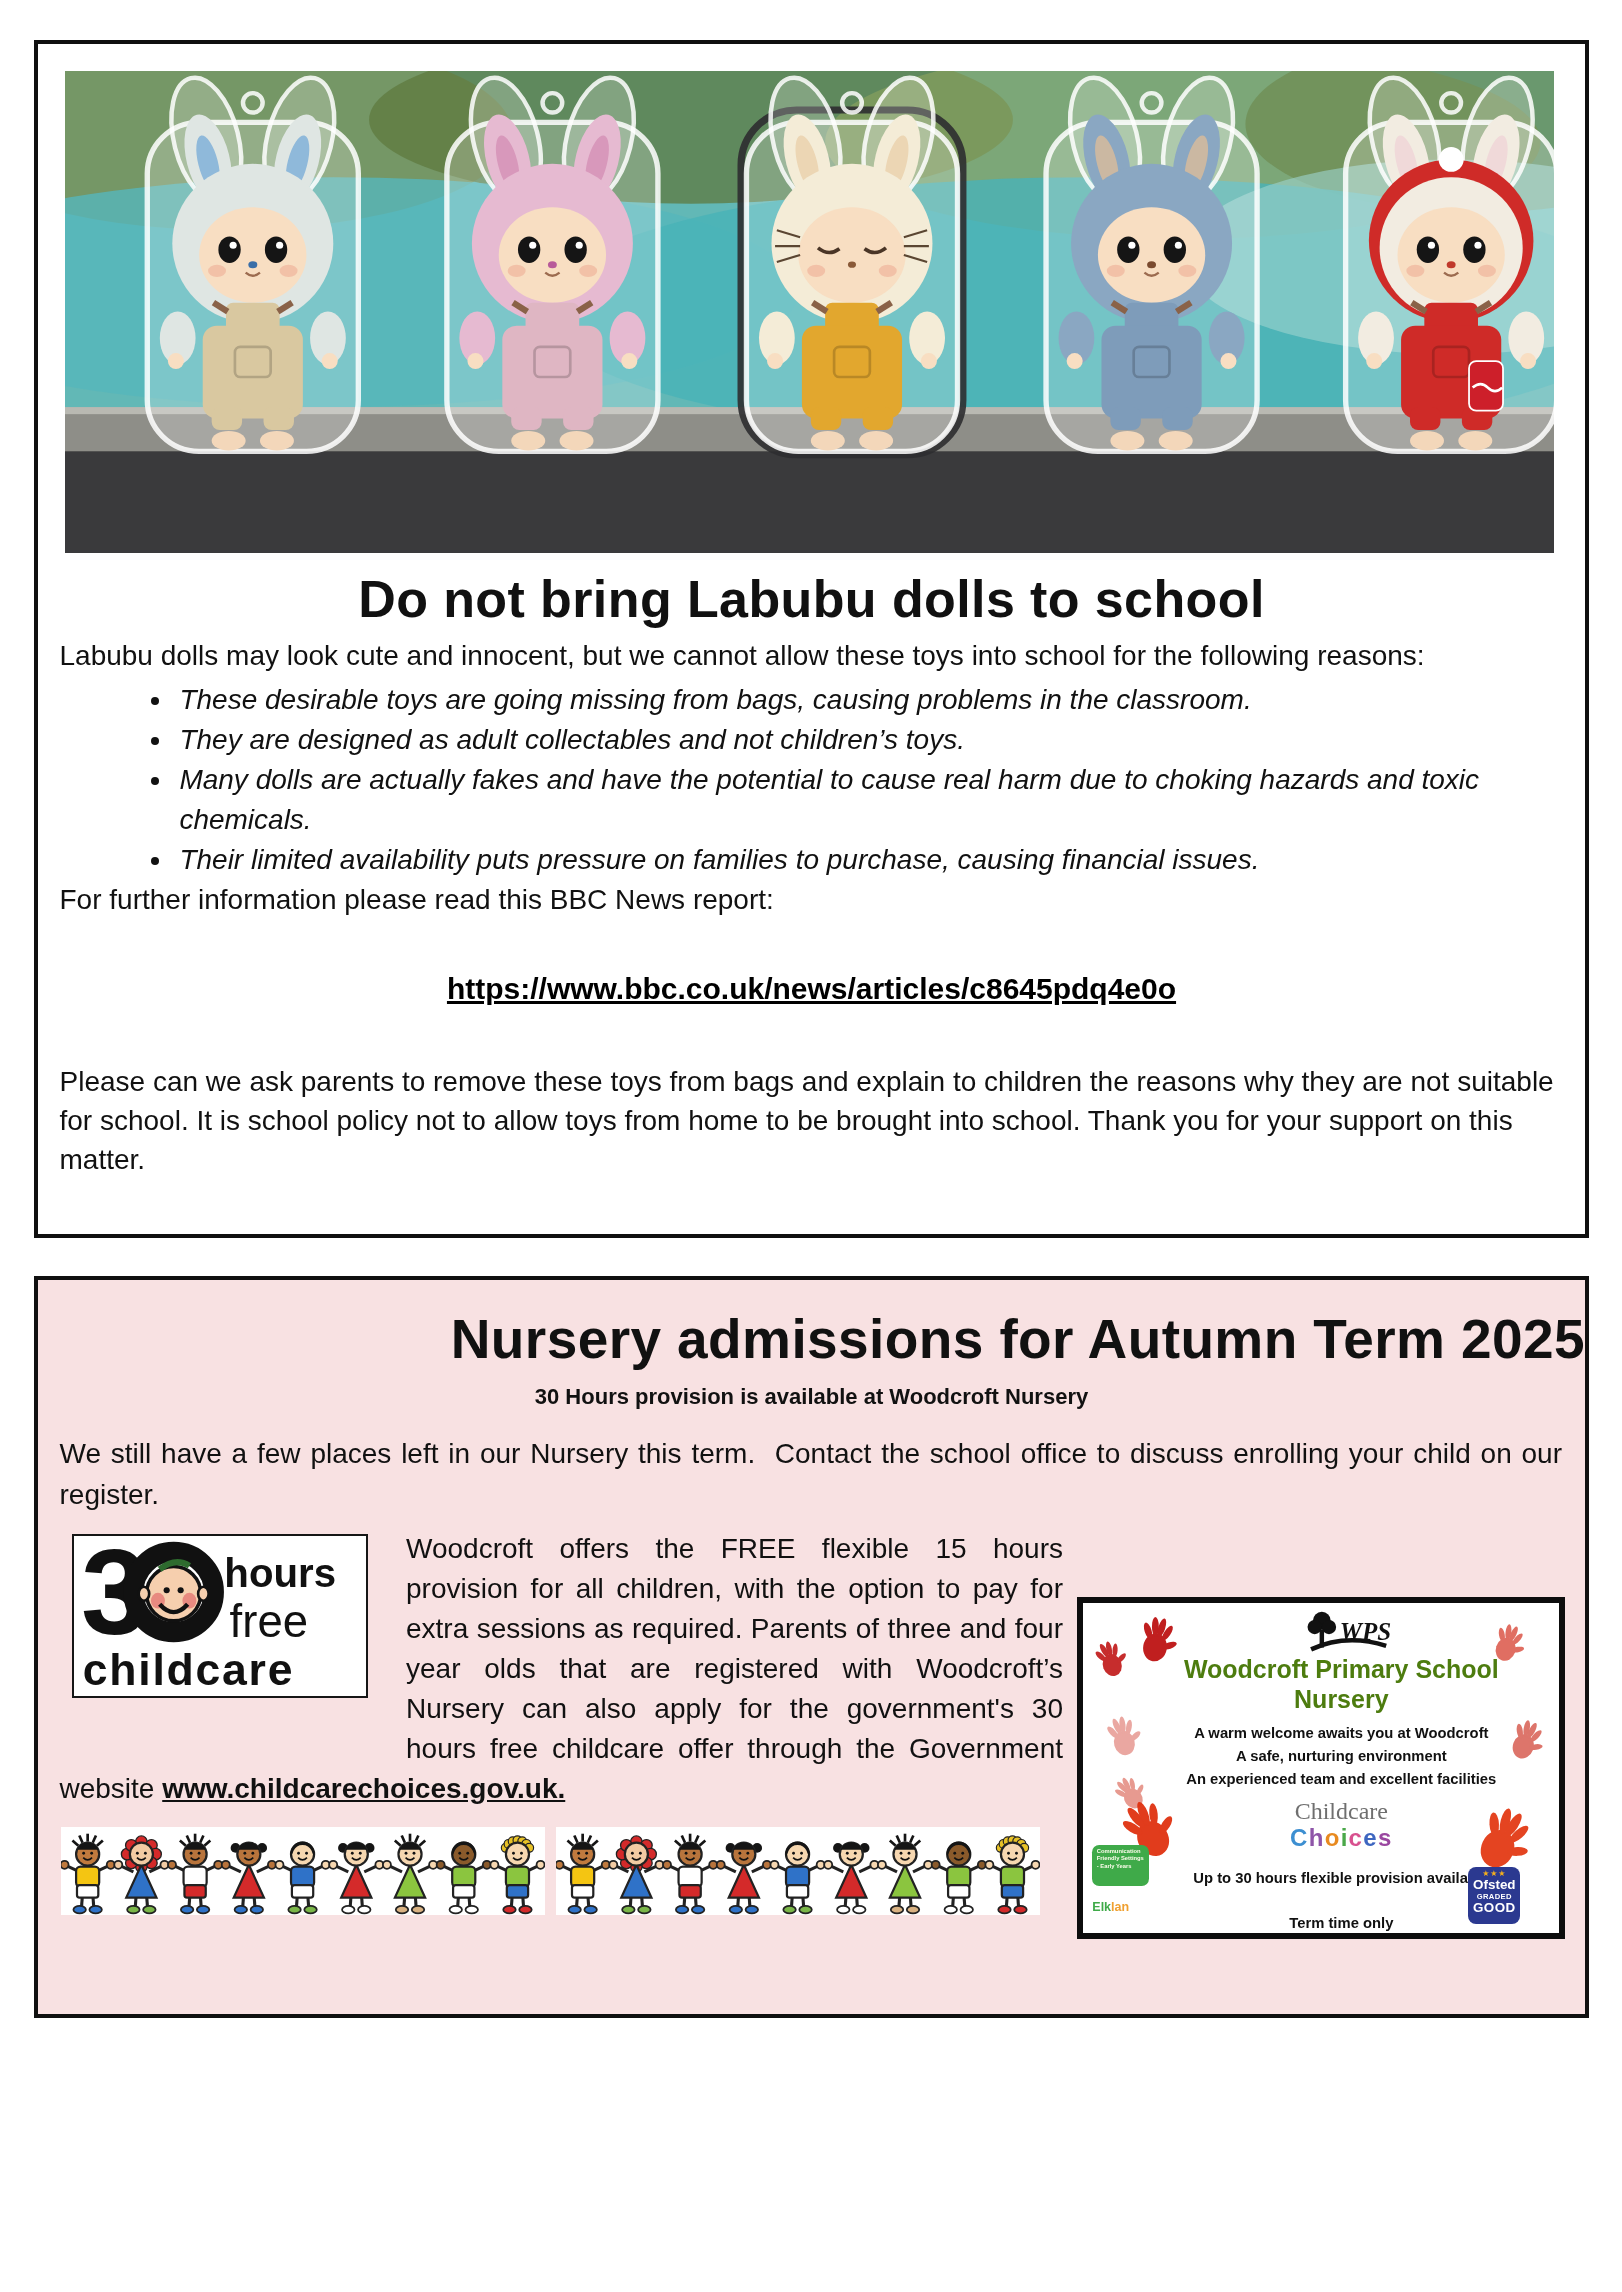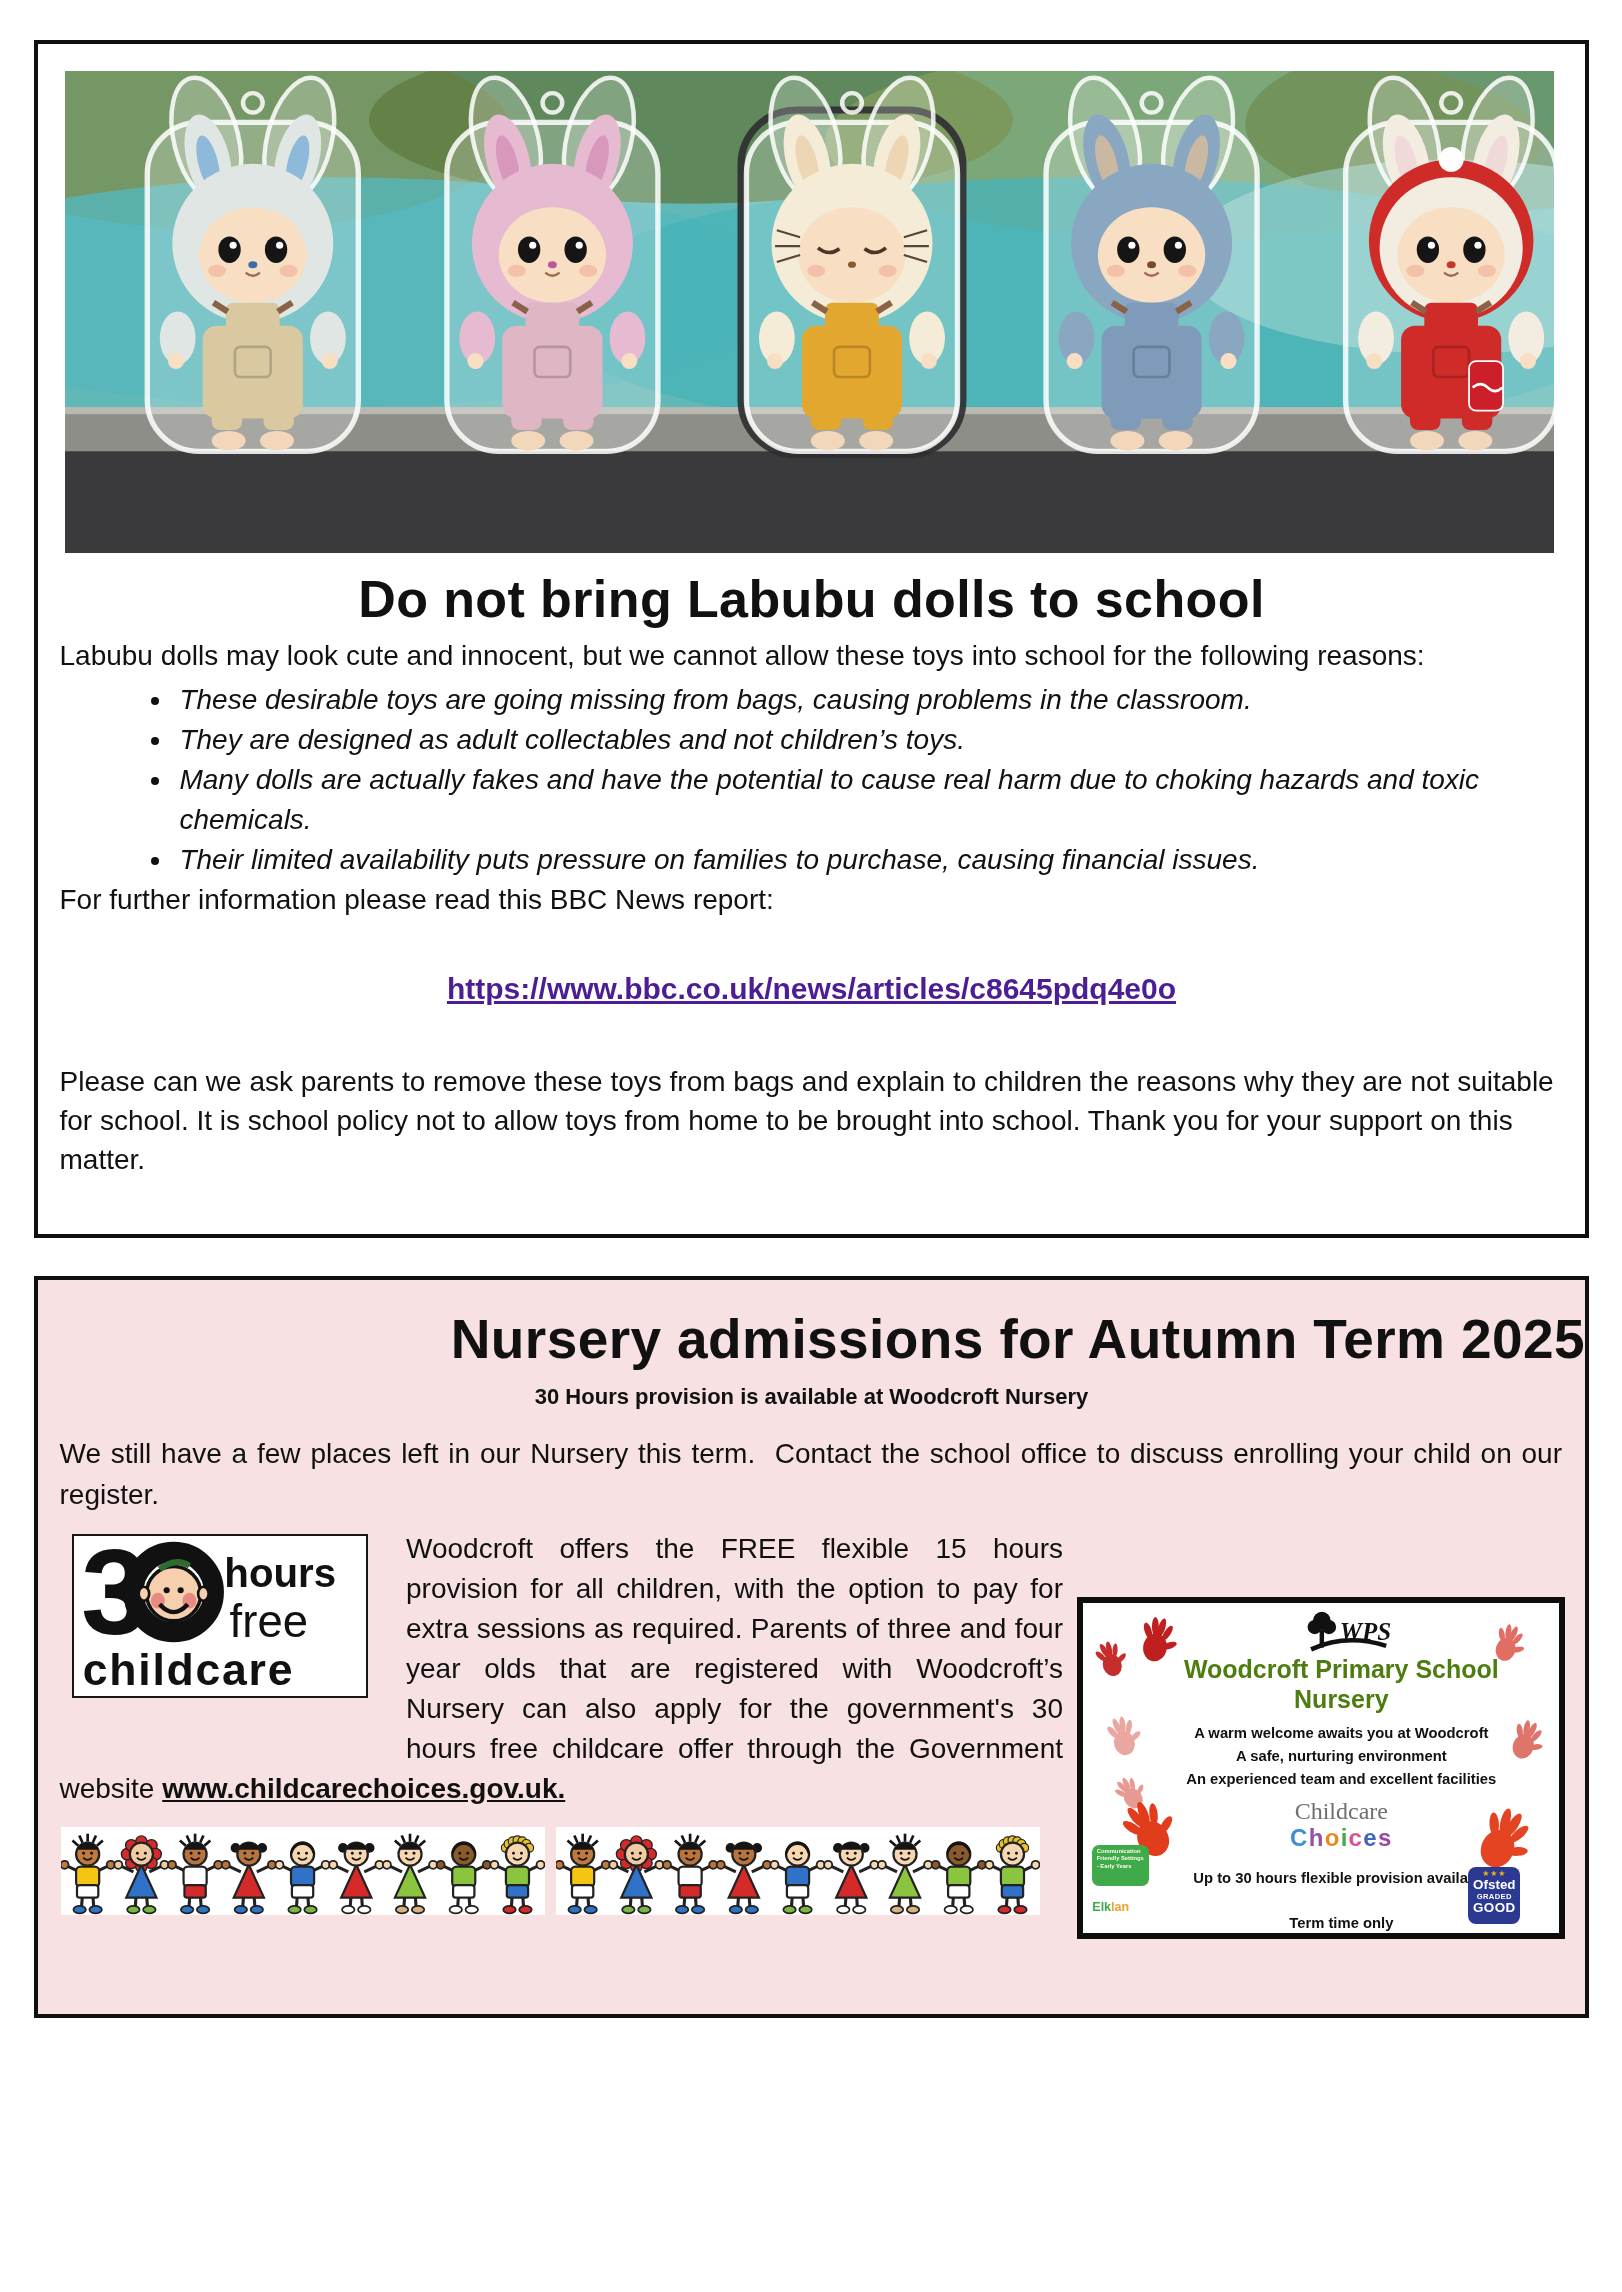--- a/index.html
+++ b/index.html
@@ -10,21 +10,21 @@
   
   .box1 { position:absolute; left:34px; top:40px; width:1555px; height:1198px;
           border:4.5px solid #101010; background:#fff; overflow:hidden; }
   .photo { display:block; width:1489px; height:482px; margin:27px auto 0 27px; background:#62b8b6; }
   .photo svg { display:block; width:100%; height:100%; }
   .b1-title { margin-top:16px; text-align:center; font-size:52px; font-weight:bold; letter-spacing:0.4px; }
   .b1-text { font-size:28px; line-height:40px; margin:7.2px 25px 0 21.5px; }
   .b1-bullets { margin:3.6px 25px 0 0; padding-left:136px; font-size:28px; line-height:40px; list-style:disc; }
   .b1-bullets li { padding-left:5.4px;font-style:italic; }
   .b1-link-row { text-align:center; margin-top:52px; font-size:30px; font-weight:bold; }
-  .b1-link-row a { color:#4c1d95; text-decoration:underline; }
+  .b1-link-row a { color:#000000; text-decoration:underline; }
   .b1-closing { margin-top:56px; line-height:39px; }
 
   
   .box2 { position:absolute; left:34px; top:1276px; width:1555px; height:742px;
           border:4.5px solid #101010; background:#f8e1e2; overflow:hidden; }
   .n-title { margin-top:27px; text-align:right; font-size:55px; font-weight:bold; letter-spacing:0.4px; }
   .n-sub { margin-top:12.5px; text-align:center; font-size:22px; font-weight:bold; }
   .n-intro { margin:23px 23px 0 21.5px; font-size:28px; line-height:41px; text-align:justify; }
   .n-reserve { margin-top:7.2px; text-align:center; font-size:30px; font-weight:bold; }
   .offer { margin:14.3px 19.7px 0 21.5px; font-size:28px; line-height:40px; text-align:justify; }

